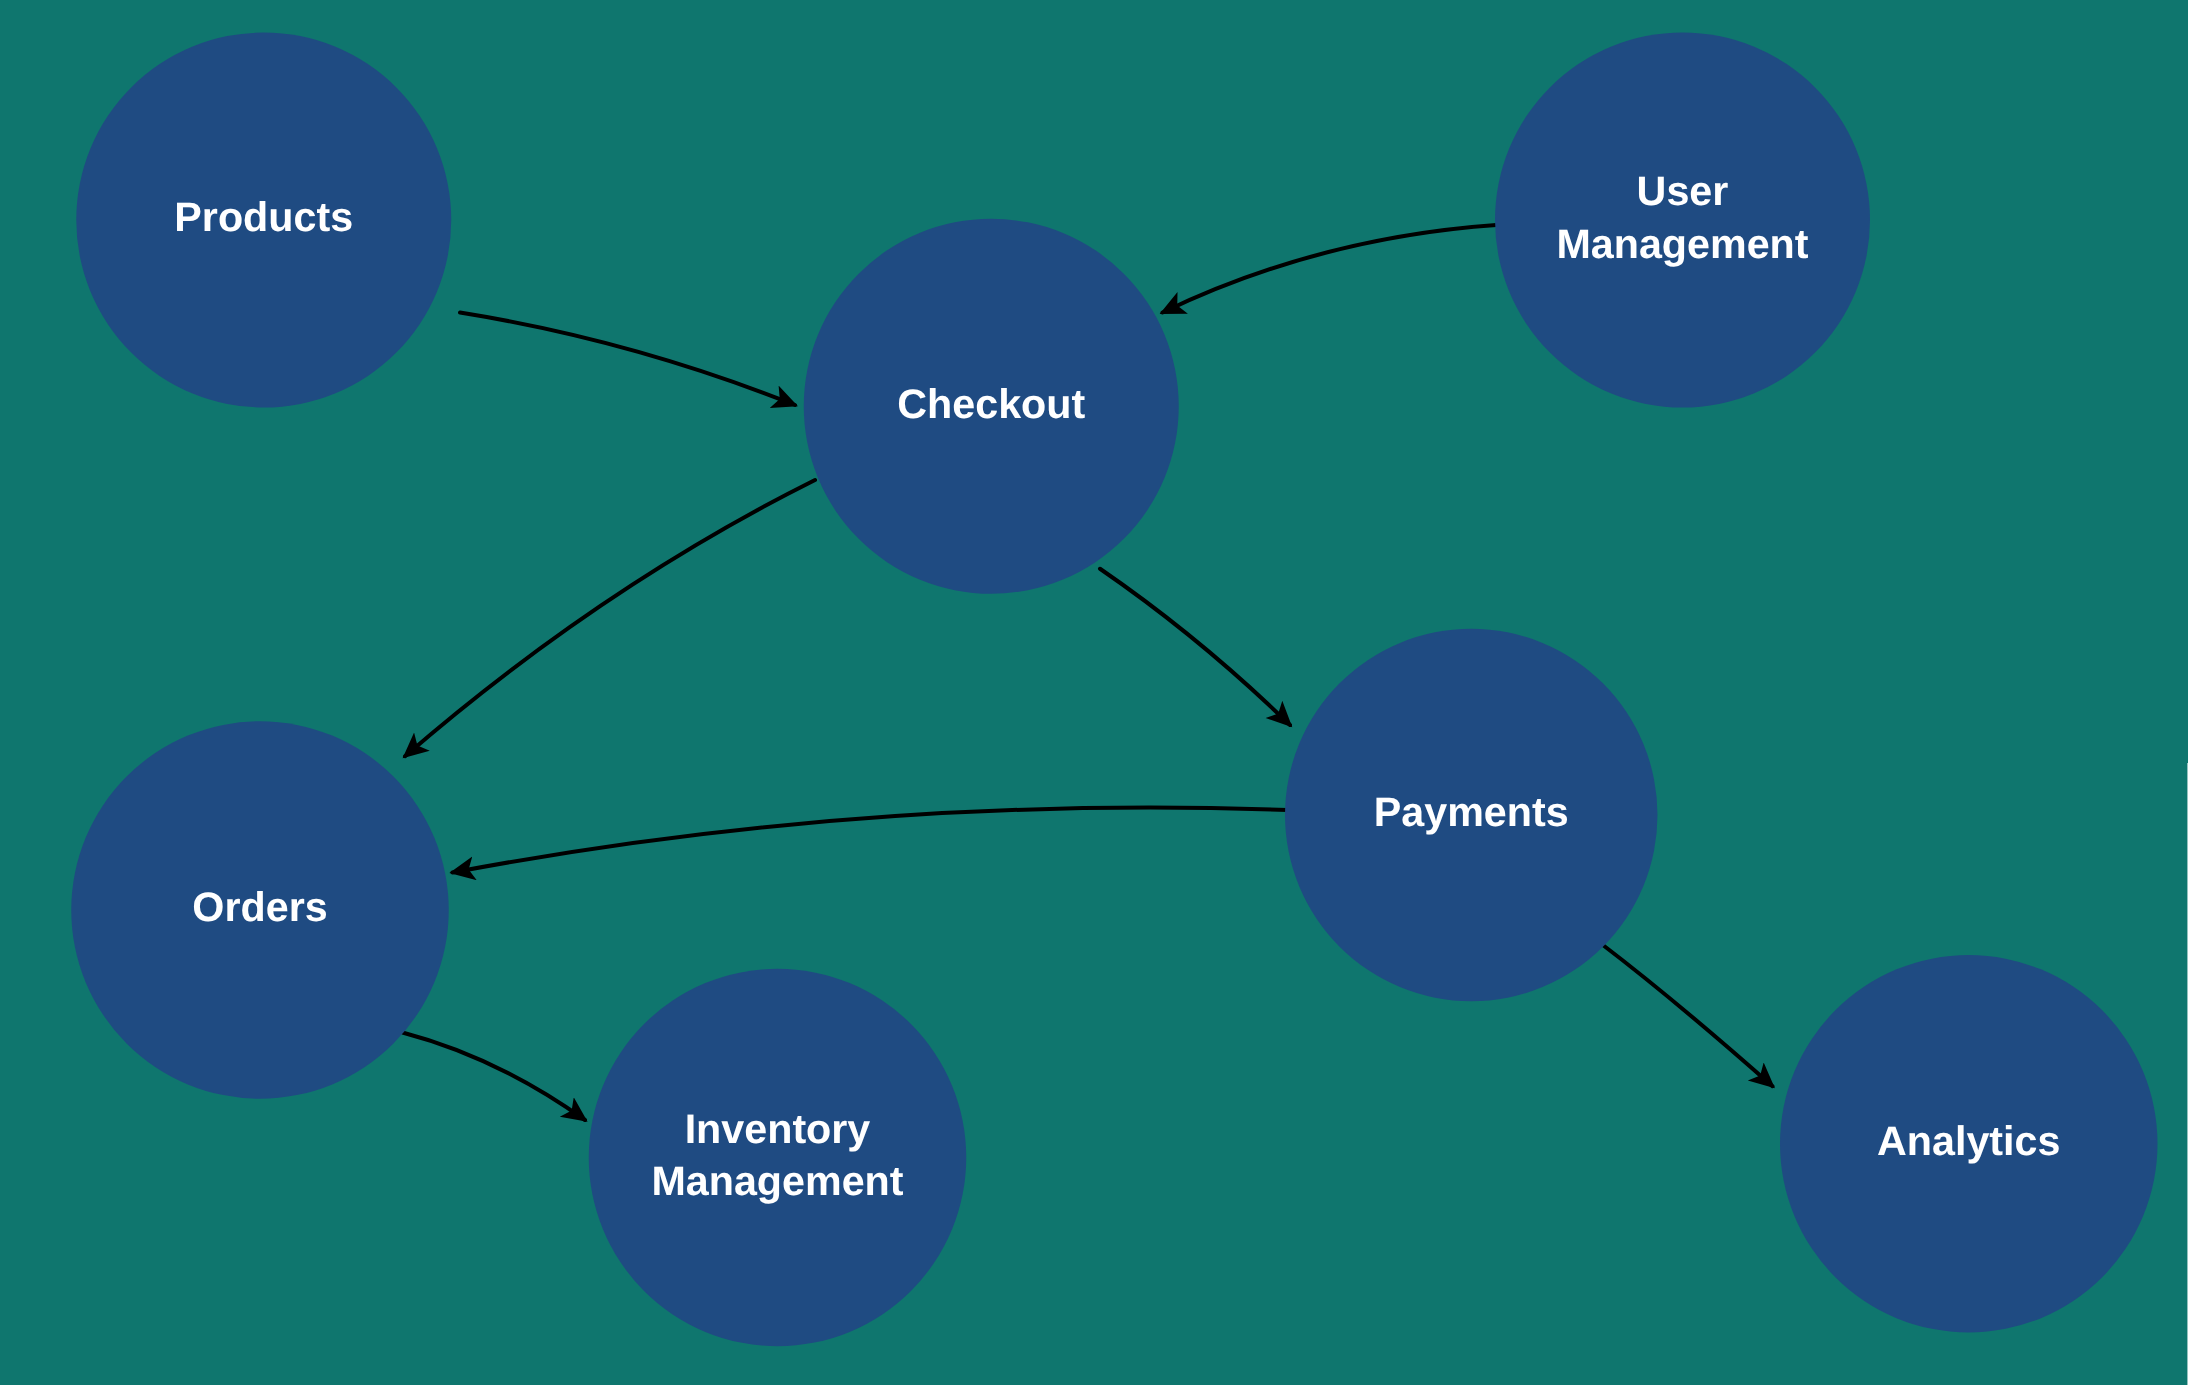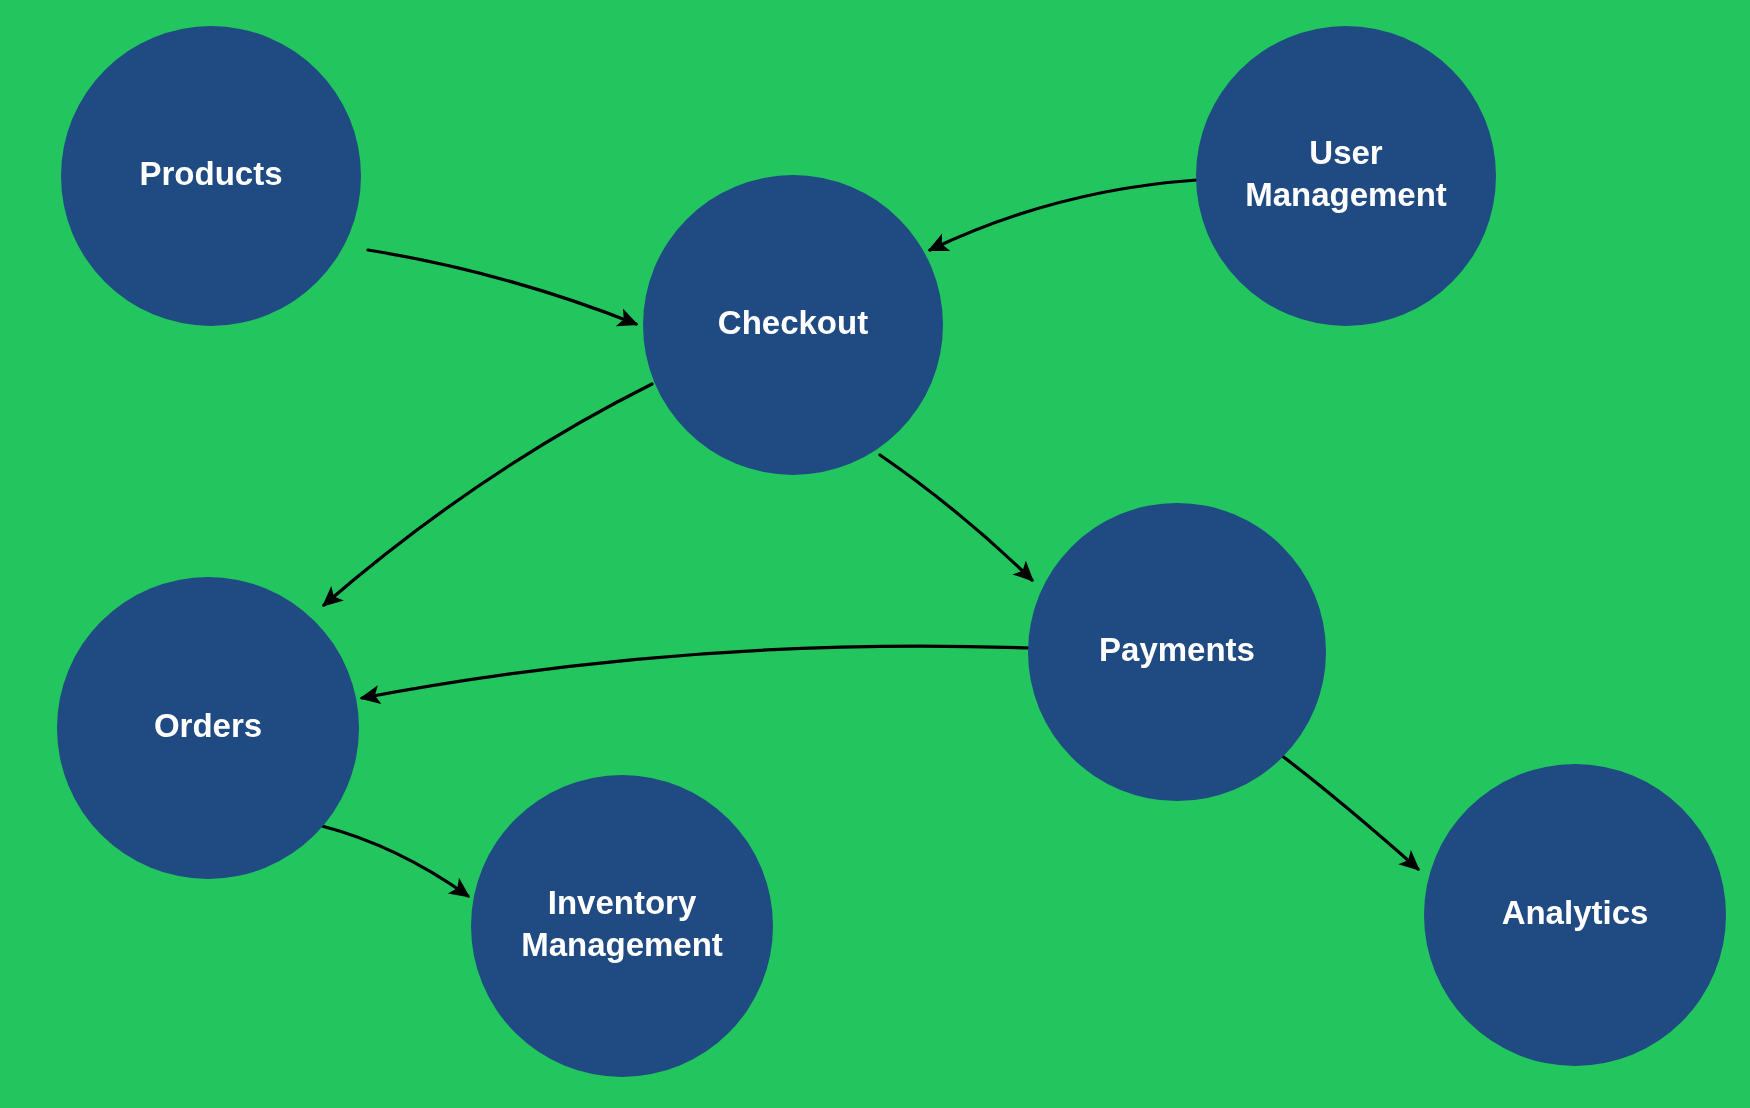--- a/index.html
+++ b/index.html
@@ -7,21 +7,21 @@
     padding: 0;
     background: #ffffff;
   }
   body {
     font-family: "Liberation Sans", sans-serif;
   }
   #canvas {
     position: relative;
     width: 1750px;
     height: 1108px;
-    background: #22c55e;
+    background: #0f766e;
     overflow: hidden;
   }
   #graph-svg {
     position: absolute;
     top: 0;
     left: 0;
     width: 1750px;
     height: 1108px;
   }
   .node-circle {

